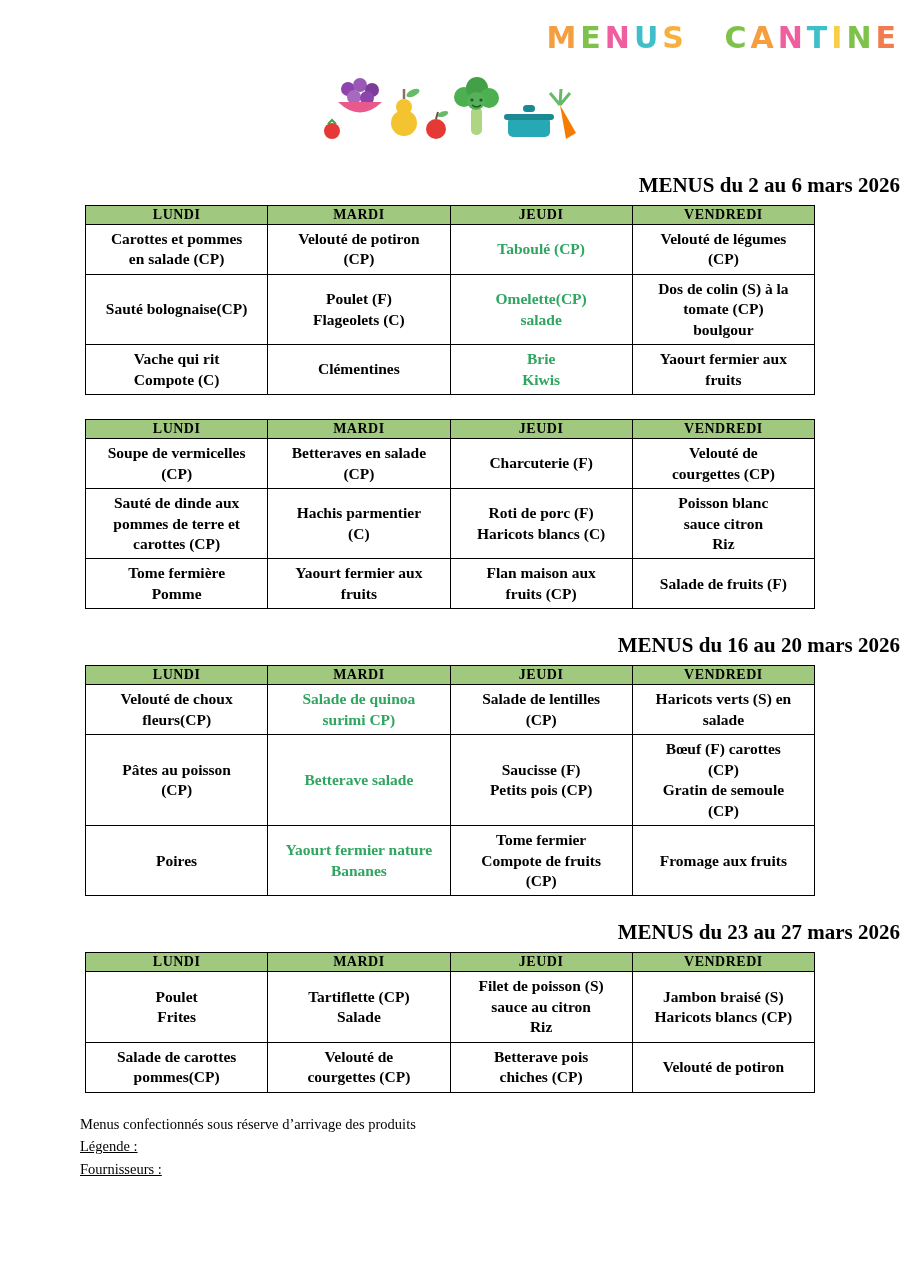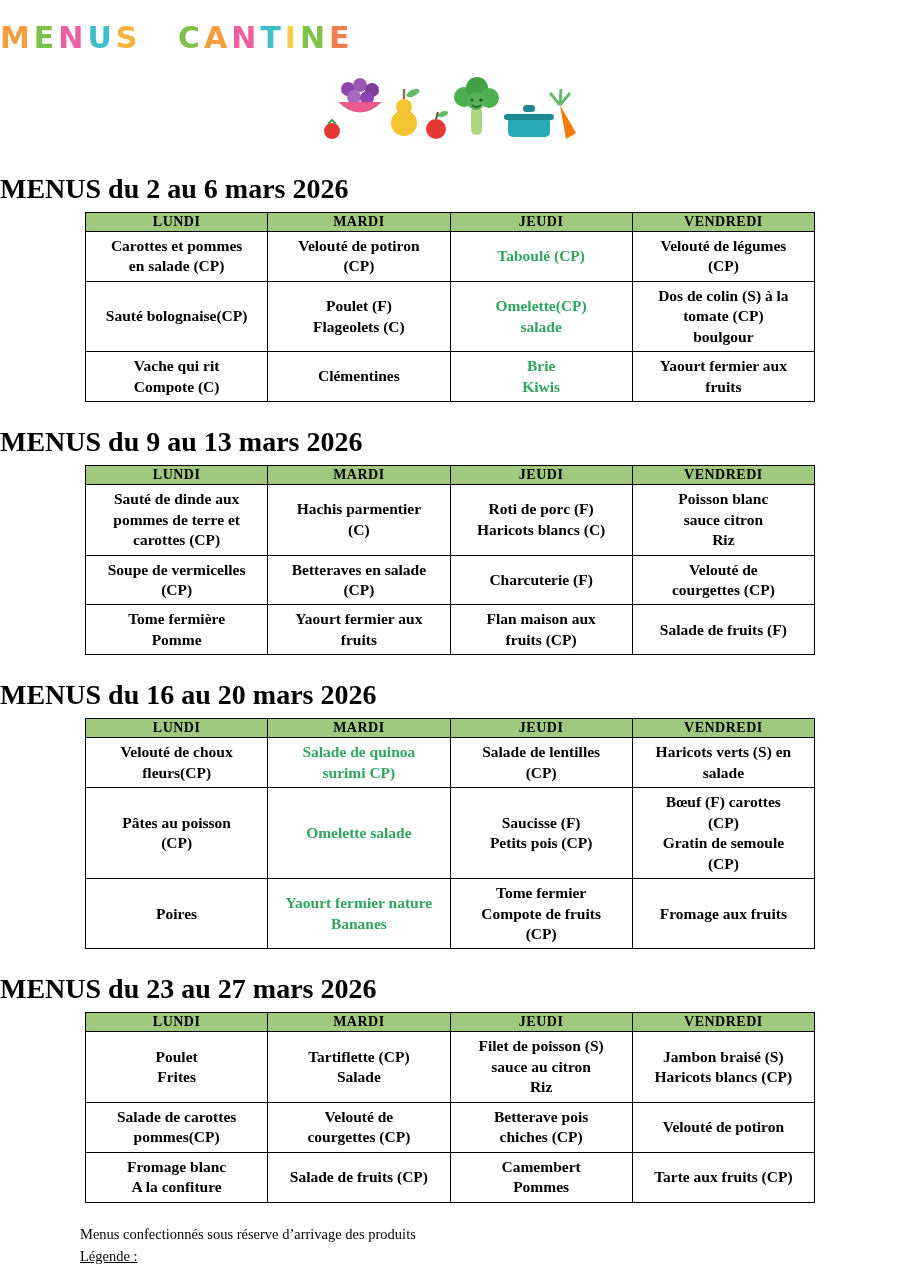--- a/index.html
+++ b/index.html
@@ -6,38 +6,38 @@
   html, body { background: #ffffff; }
   body {
     width: 900px;
     min-height: 1273px;
     font-family: "Liberation Serif", serif;
     color: #000;
   }
   .page { width: 900px; padding: 12px 0 28px; }
 
   
-  .header { text-align: left; }
+  .header { text-align: right; }
   .site-title {
     font-family: "DejaVu Sans", sans-serif;
     font-weight: bold;
     font-size: 30px;
     letter-spacing: 4px;
     margin-top: 8px;
     user-select: none;
   }
   .site-title .word { display: inline-block; white-space: nowrap; }
   .site-title .word + .word { margin-left: 22px; }
   .illustration { display: block; margin: 14px auto 0; }
 
   
   .week { margin-top: 24px; }
   .week-title {
-    text-align: left;
-    font-size: 28px;
+    text-align: right;
+    font-size: 21px;
     font-weight: bold;
     font-family: "Liberation Serif", serif;
     margin-bottom: 7px;
   }
   table.menu {
     width: 730px;
     margin: 0 auto;
     border-collapse: collapse;
     table-layout: fixed;
   }
@@ -176,53 +176,52 @@
           <td class="veg">Brie
 Kiwis</td>
           <td>Yaourt fermier aux
 fruits</td>
         </tr>
       </tbody>
     </table>
   </section>
 
   <section class="week">
-    <h2 class="week-title">MENUS du 9 au 13 mars 2026</h2>
     <table class="menu">
       <thead>
         <tr>
           <th>LUNDI</th>
           <th>MARDI</th>
           <th>JEUDI</th>
           <th>VENDREDI</th>
         </tr>
       </thead>
       <tbody>
+        <tr>
+          <td>Soupe de vermicelles
+(CP)</td>
+          <td>Betteraves en salade
+(CP)</td>
+          <td>Charcuterie (F)</td>
+          <td>Velouté de
+courgettes (CP)</td>
+        </tr>
         <tr>
           <td>Sauté de dinde aux
 pommes de terre et
 carottes (CP)</td>
           <td>Hachis parmentier
 (C)</td>
           <td>Roti de porc (F)
 Haricots blancs (C)</td>
           <td>Poisson blanc
 sauce citron
 Riz</td>
         </tr>
         <tr>
-          <td>Soupe de vermicelles
-(CP)</td>
-          <td>Betteraves en salade
-(CP)</td>
-          <td>Charcuterie (F)</td>
-          <td>Velouté de
-courgettes (CP)</td>
-        </tr>
-        <tr>
           <td>Tome fermière
 Pomme</td>
           <td>Yaourt fermier aux
 fruits</td>
           <td>Flan maison aux
 fruits (CP)</td>
           <td>Salade de fruits (F)</td>
         </tr>
       </tbody>
     </table>
@@ -246,21 +245,21 @@
           <td class="veg">Salade de quinoa
 surimi CP)</td>
           <td>Salade de lentilles
 (CP)</td>
           <td>Haricots verts (S) en
 salade</td>
         </tr>
         <tr>
           <td>Pâtes au poisson
 (CP)</td>
-          <td class="veg">Omelette salade</td>
+          <td class="veg">Betterave salade</td>
           <td>Saucisse (F)
 Petits pois (CP)</td>
           <td>Bœuf (F) carottes
 (CP)
 Gratin de semoule
 (CP)</td>
         </tr>
         <tr>
           <td>Poires</td>
           <td class="veg">Yaourt fermier nature
@@ -299,28 +298,20 @@
         </tr>
         <tr>
           <td>Salade de carottes
 pommes(CP)</td>
           <td>Velouté de
 courgettes (CP)</td>
           <td>Betterave pois
 chiches (CP)</td>
           <td>Velouté de potiron</td>
         </tr>
-        <tr>
-          <td>Fromage blanc
-A la confiture</td>
-          <td>Salade de fruits (CP)</td>
-          <td>Camembert
-Pommes</td>
-          <td>Tarte aux fruits (CP)</td>
-        </tr>
       </tbody>
     </table>
   </section>
 
   <div class="footer">
     <div>Menus confectionnés sous réserve d’arrivage des produits</div>
     <div class="underline">Légende :</div>
     <div class="underline">Fournisseurs :</div>
 
   </div>

